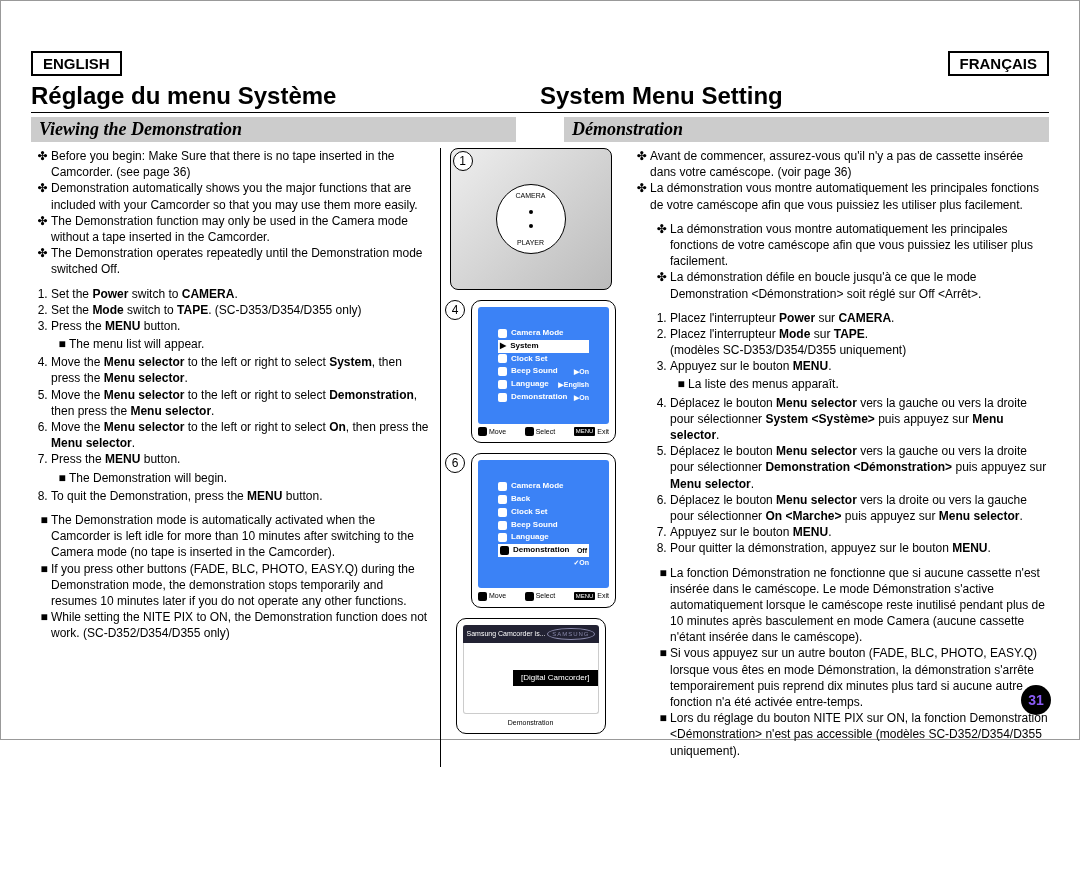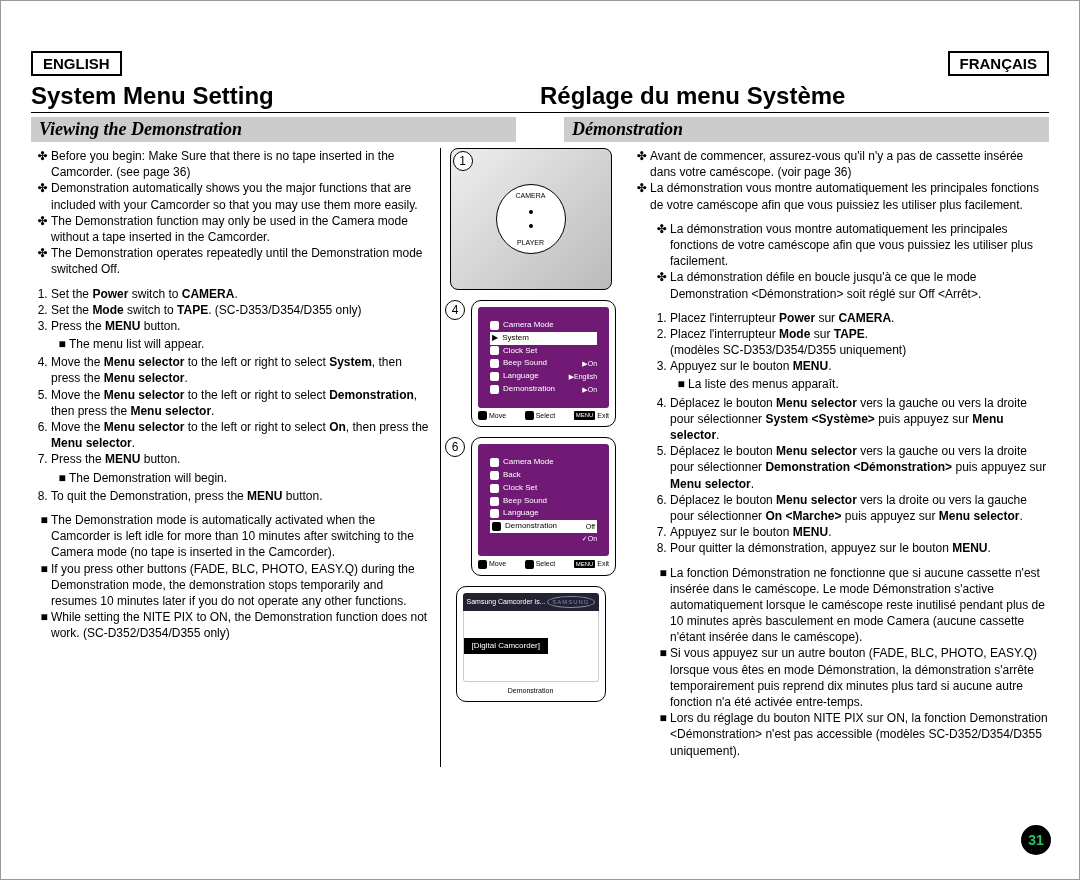--- a/index.html
+++ b/index.html
@@ -7,21 +7,21 @@
     padding: 0;
     font-family: Arial, Helvetica, sans-serif;
     background: #fff;
     color: #000;
     width: 1080px;
     height: 880px;
     box-sizing: border-box;
   }
   .page {
     width: 1080px;
-    height: 880px;
+    height: 740px;
     padding: 50px 30px 20px 30px;
     box-sizing: border-box;
     border: 1px solid #999;
     position: relative;
   }
   .lang-row {
     display: flex;
     justify-content: space-between;
     margin-bottom: 4px;
   }
@@ -133,24 +133,25 @@
 
   .lcd {
     width: 150px;
     border: 1px solid #000;
     border-radius: 10px;
     padding: 6px;
     box-sizing: border-box;
     font-size: 8px;
   }
   .lcd-inner {
-    background: #701a75;
+    background: #3b82f6;
     color: #fff;
     border-radius: 3px;
-    padding: 12px;
+    padding: 20px;
+    font-weight: bold;
   }
   .lcd-row { display:flex; align-items:center; gap:4px; padding:1px 0; }
   .lcd-row.hl { background:#fff; color:#000; padding:1px 2px; }
   .lcd-row .rt { margin-left:auto; font-size:7px; }
   .lcd-icon { width:9px;height:9px;display:inline-block;background:#fff;border-radius:2px;flex-shrink:0; }
   .lcd-icon.dark { background:#000; }
   .lcd-foot { display:flex; justify-content:space-between; font-size:7px; color:#000; margin-top:3px; }
   .lcd-foot span { display:flex; align-items:center; gap:2px; }
   .menu-tag { background:#000;color:#fff;padding:0 2px;font-size:6px;border-radius:1px; }
 
@@ -163,61 +164,61 @@
     font-size: 8px;
     text-align: center;
   }
   .demo-top {
     background:#223; color:#fff; font-size:7px; padding:3px 4px; text-align:left;
     border-radius:3px 3px 0 0;
     display:flex; justify-content:space-between; align-items:center;
   }
   .demo-body {
     height: 70px;
-    display:flex; flex-direction:column; align-items:flex-start; justify-content:space-around;
+    display:flex; flex-direction:column; align-items:flex-end; justify-content:space-around;
     border:1px solid #ccc; border-top:none; border-radius:0 0 3px 3px;
   }
   .demo-box-label { display:inline-block; background:#000;color:#fff; padding:3px 8px; font-size:8px; }
   .demo-bottom { font-size:7px; margin-top:4px; }
   .samsung-oval {
     display:inline-block;
     padding:1px 4px;
     border:1px solid #88a;
     border-radius:50%;
     color:#88a;
     font-size:6px;
     letter-spacing:1px;
   }
 
   .page-num-badge {
     position: absolute;
     right: 28px;
     bottom: 24px;
     width: 30px; height: 30px;
     background: #000;
-    color: #22c55e;
+    color: #8b5cf6;
     border-radius: 50%;
     display: flex; align-items: center; justify-content: center;
     font-weight: bold;
     font-size: 14px;
   }
 </style>
 </head>
 <body>
 
 <div class="page">
 
   <div class="lang-row">
     <div class="lang-box">ENGLISH</div>
     <div class="lang-box">FRANÇAIS</div>
   </div>
 
   <div class="title-row">
+    <div class="title-half">Réglage du menu Système</div>
     <div class="title-half">System Menu Setting</div>
-    <div class="title-half">Réglage du menu Système</div>
   </div>
 
   <div class="subtitle-row">
     <div class="subtitle-half">Viewing the Demonstration</div>
     <div class="subtitle-half">Démonstration</div>
   </div>
 
   <div class="body-row">
 
     <div class="col col-left">

